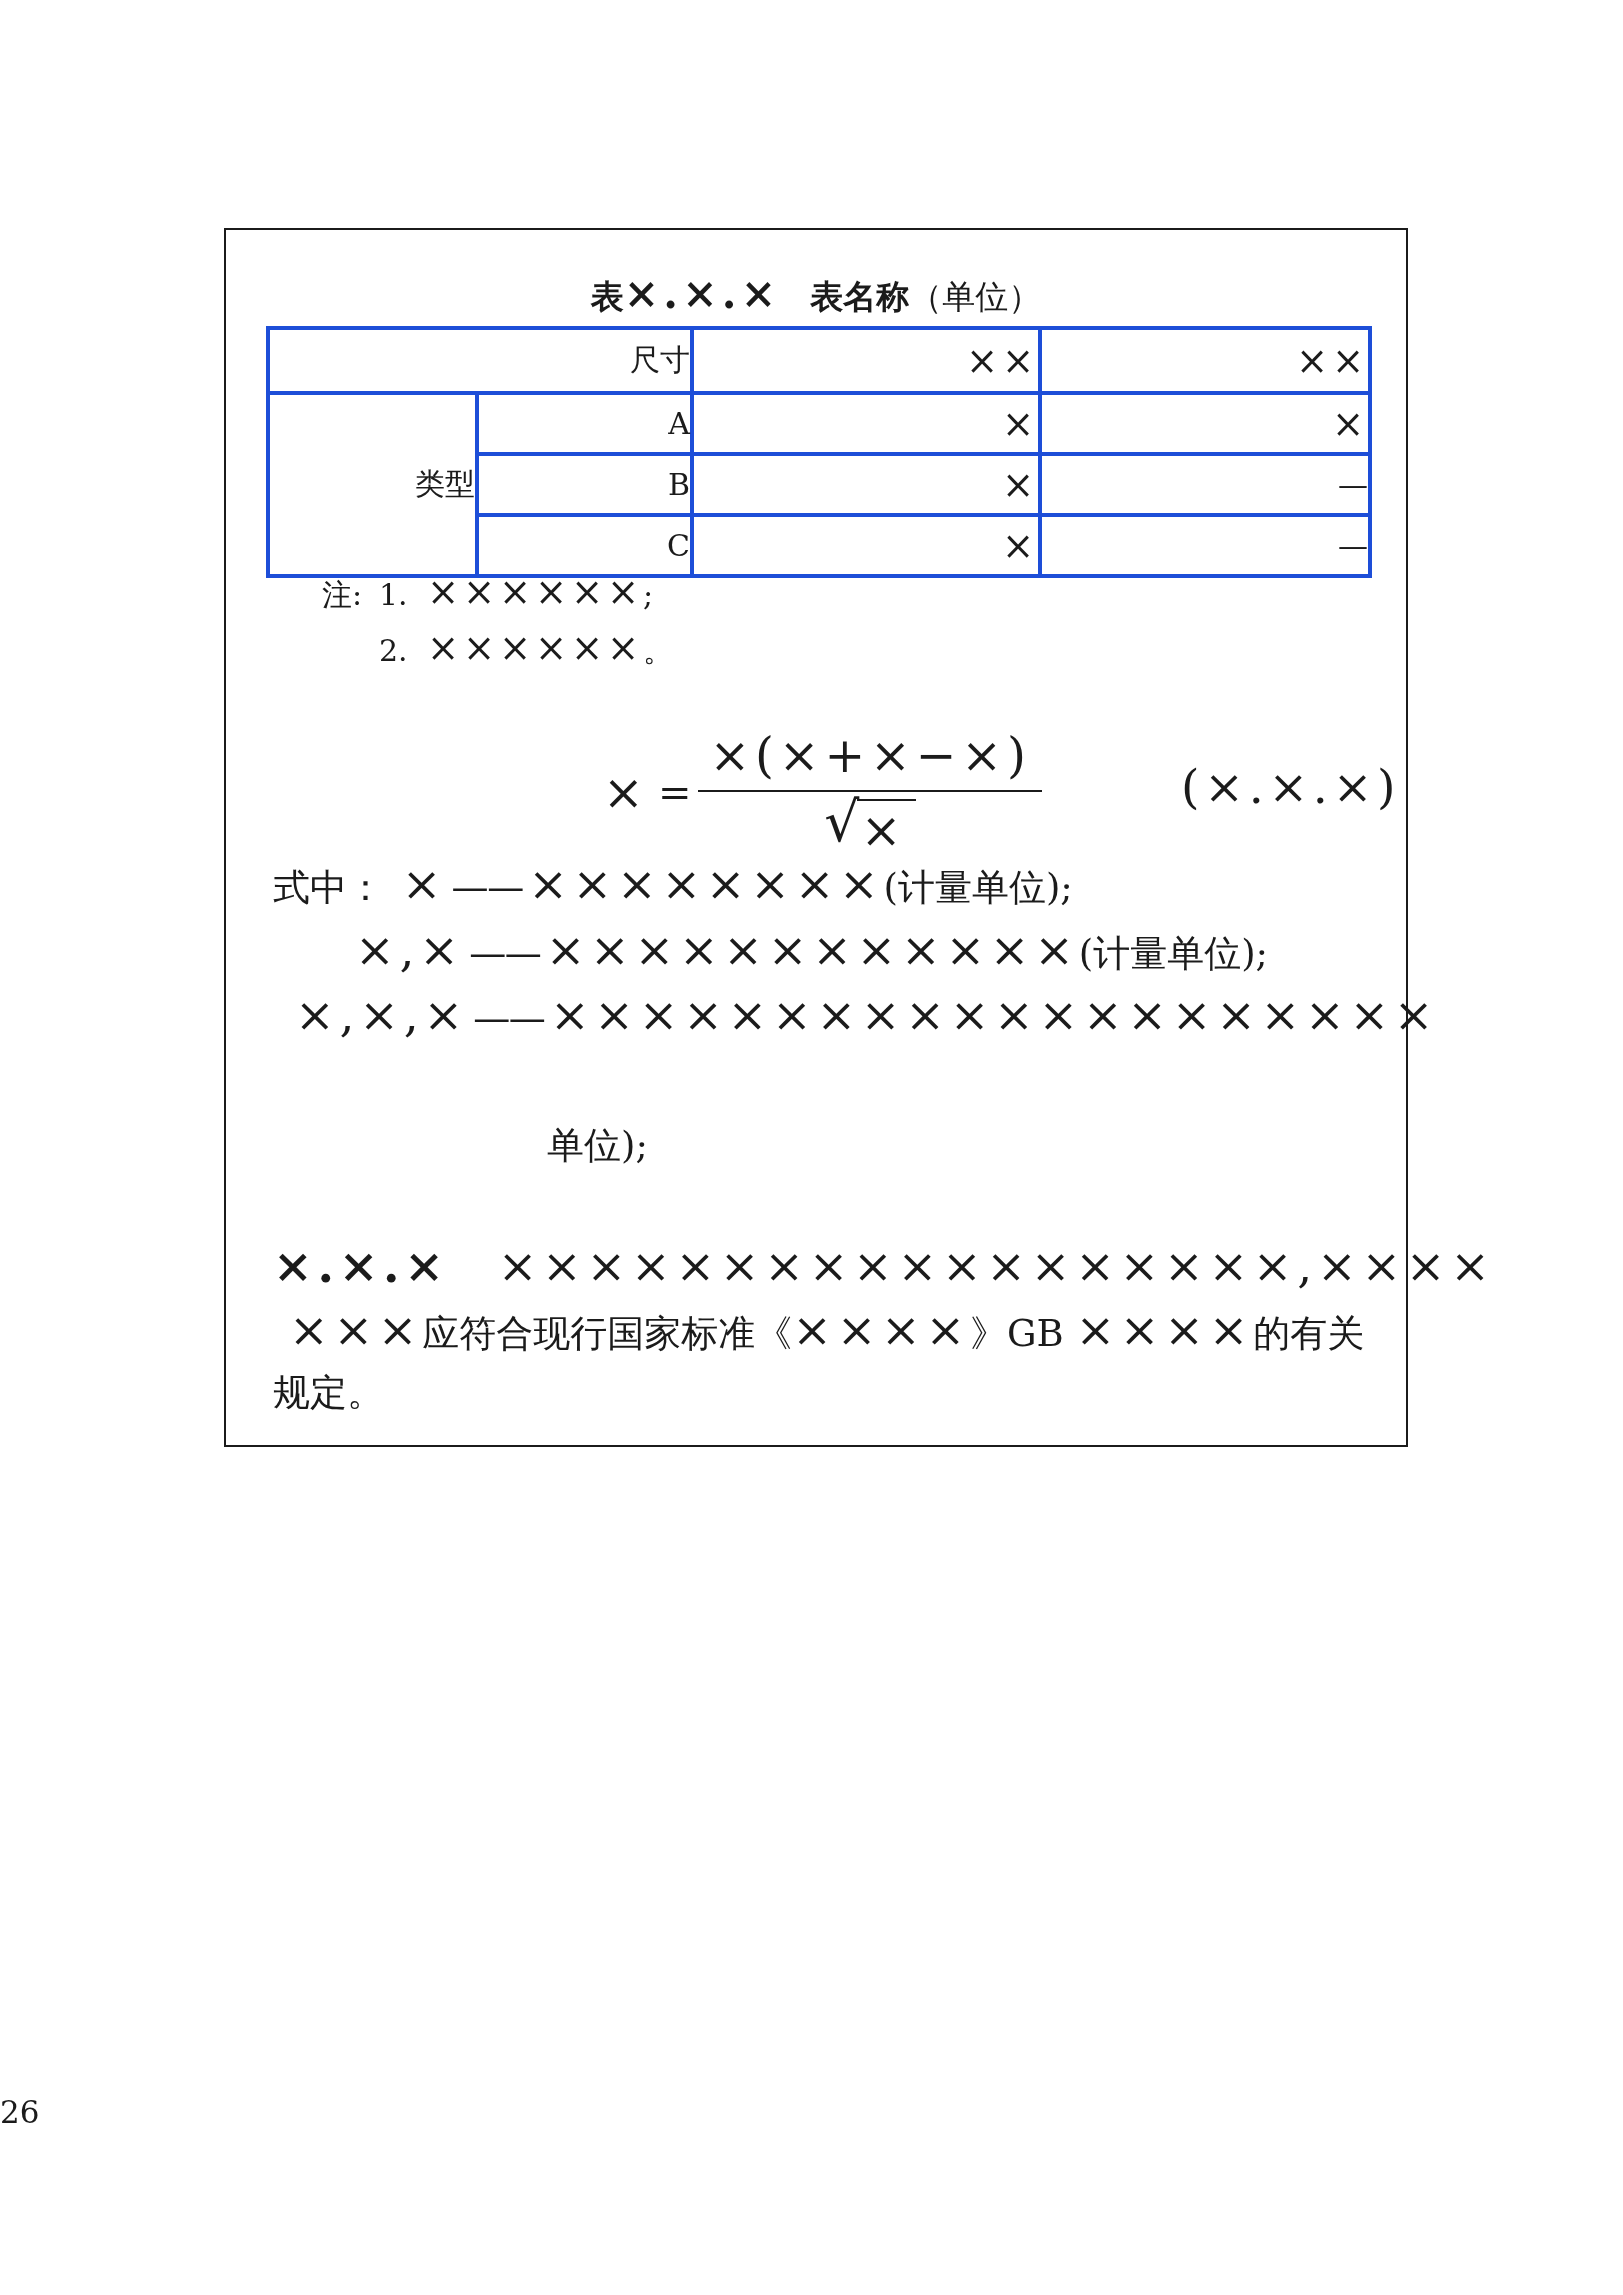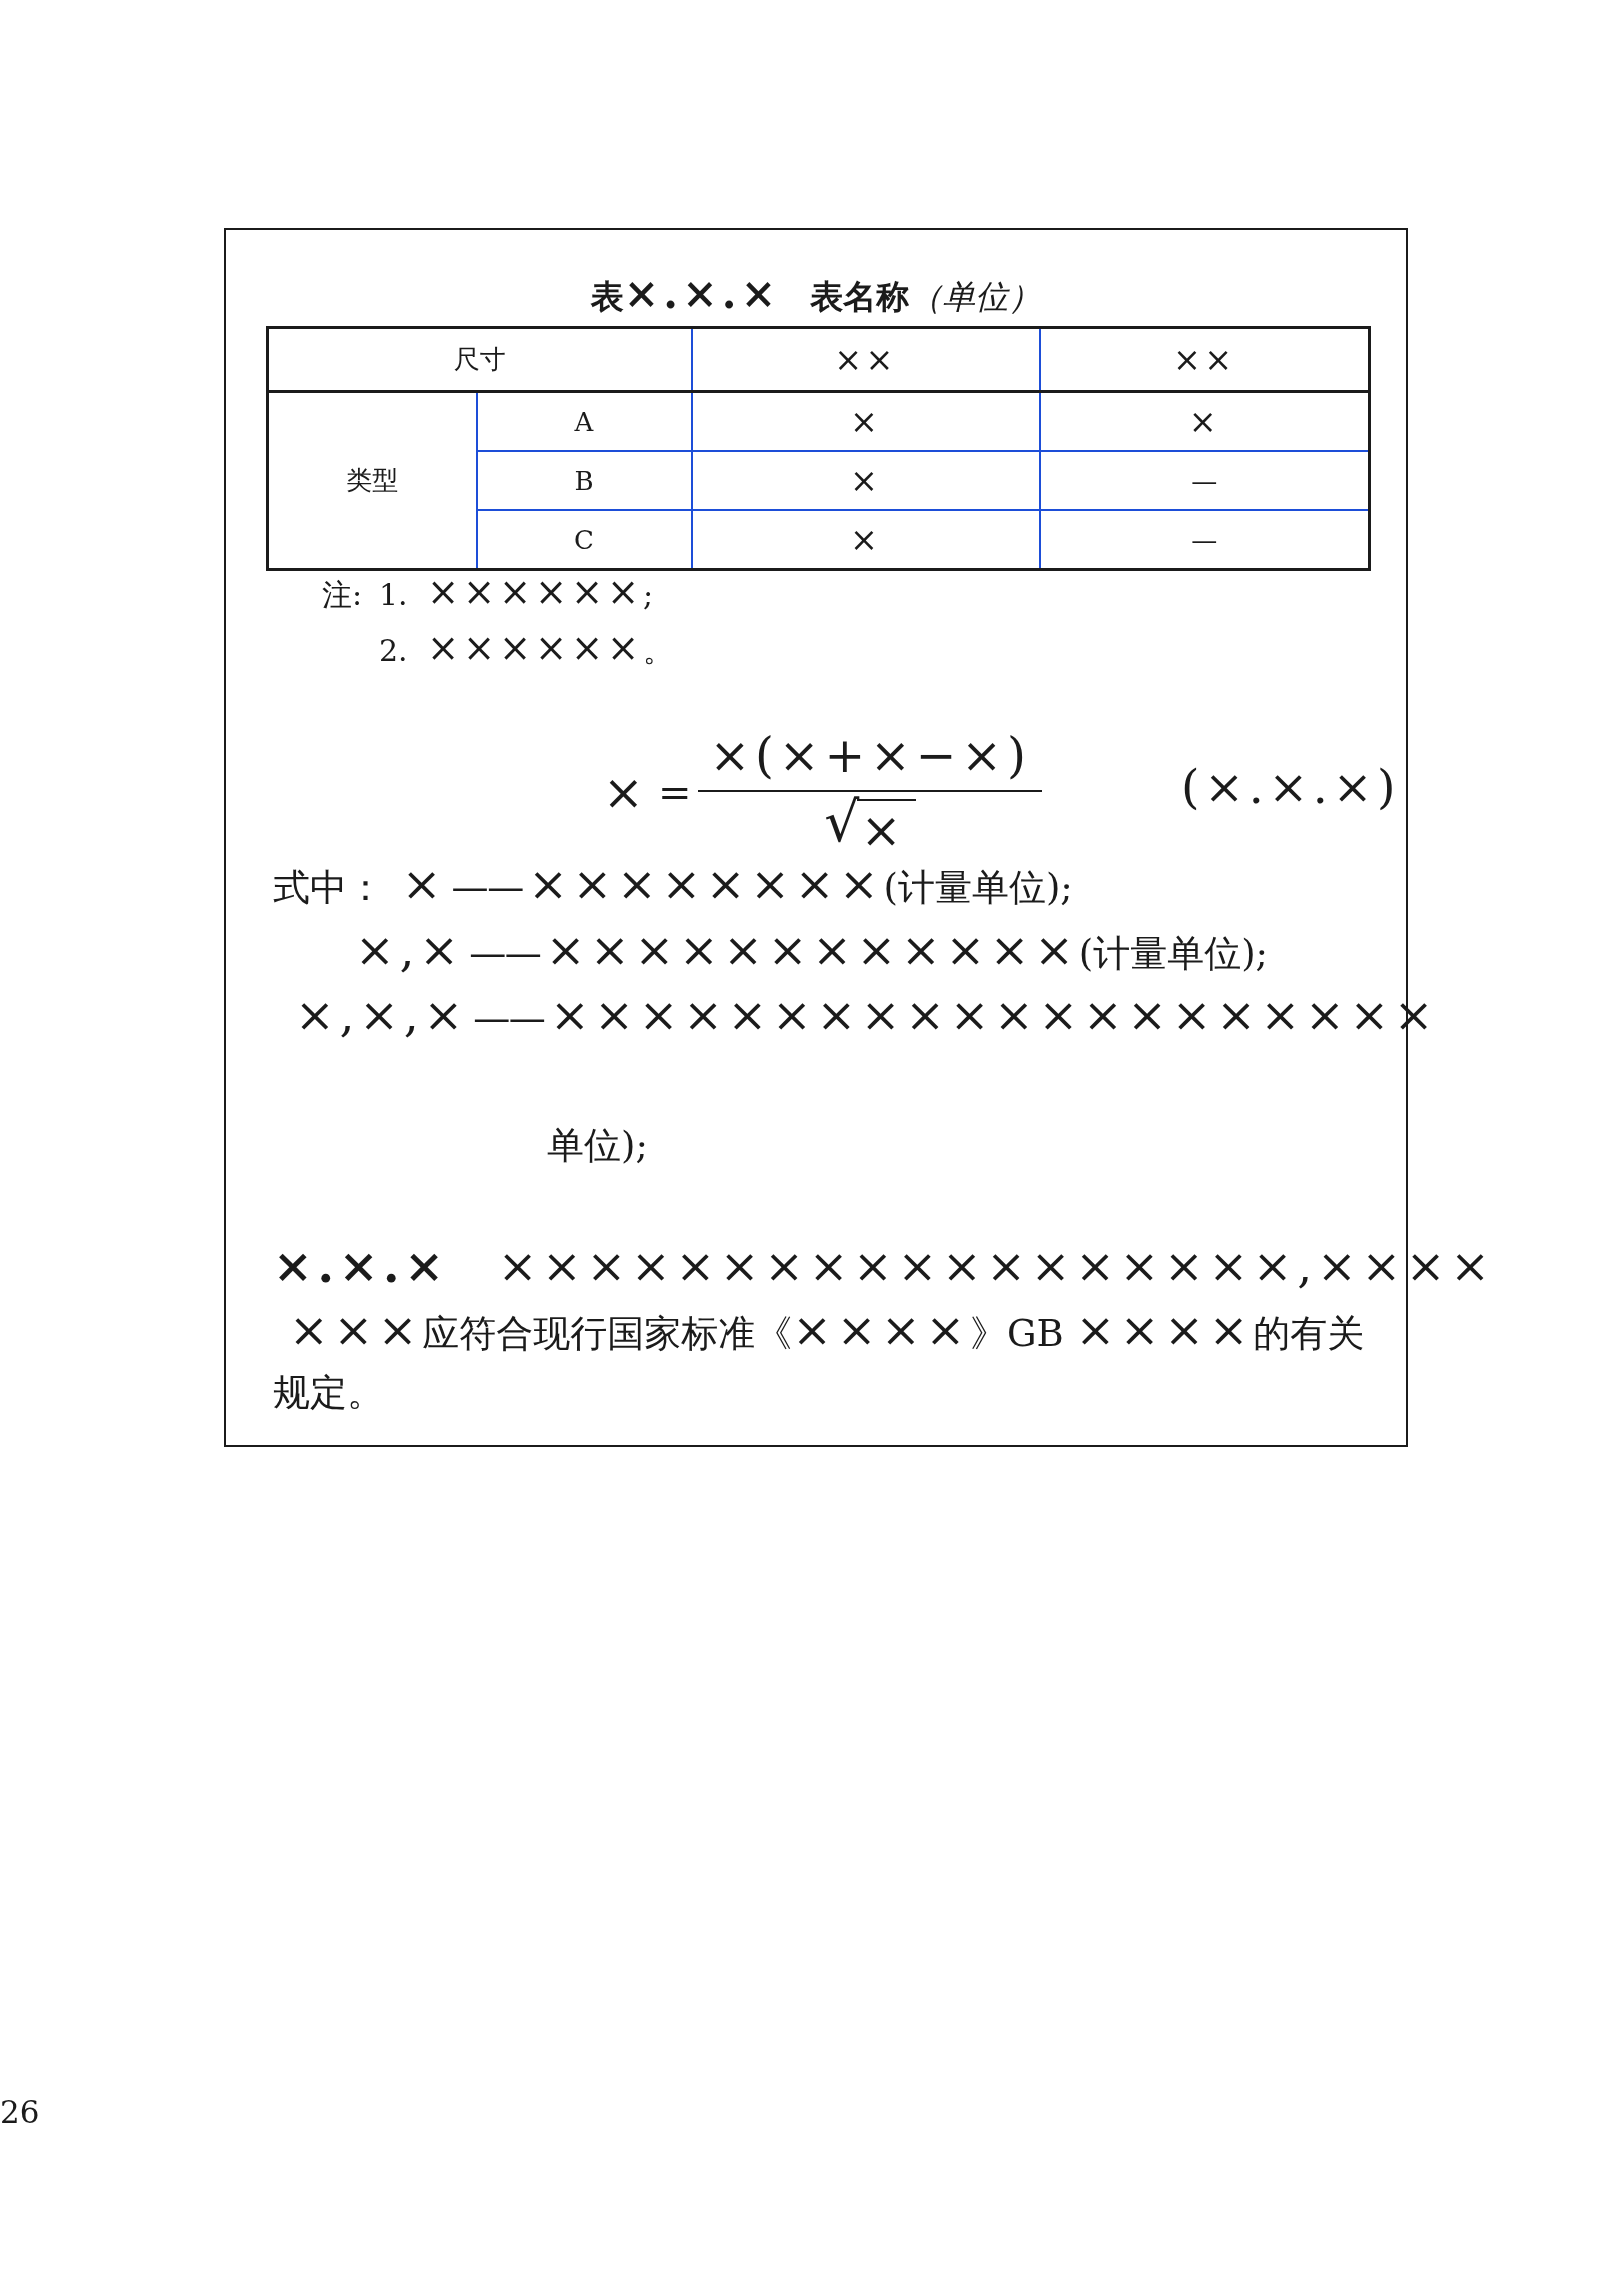--- a/index.html
+++ b/index.html
@@ -30,36 +30,36 @@
 
   
   .tbl-title {
     position: absolute;
     left: 224px; top: 271px; width: 1184px;
     text-align: center;
     font-size: 33px; line-height: 44px;
     font-weight: bold;
     white-space: nowrap;
   }
-  .tbl-title .unit { font-weight: normal; font-style: italic; }
+  .tbl-title .unit { font-weight: normal; }
   .tbl-title .sp { display: inline-block; width: 30px; }
 
   
   table.tbl {
     position: absolute;
     left: 266px; top: 326px;
     border-collapse: collapse;
     table-layout: fixed;
     border: 3.4px solid #1b1b1b;
   }
   table.tbl td {
-    border: 2px solid #1d4ed8;
-    text-align: center;
+    border: 4px solid #1d4ed8;
+    text-align: right;
     vertical-align: middle;
-    font-size: 26px;
+    font-size: 30px;
     padding: 0;
   }
   table.tbl tr.hdr td { height: 61px; border-bottom: 3.4px solid #1b1b1b; }
   table.tbl tr.body td { height: 57px; }
 
   .note-line { position: absolute; white-space: nowrap; font-size: 30px; line-height: 44px; }
   .note-prefix { display: inline-block; width: 57px; }
   .note-num { display: inline-block; width: 48px; }
 
   

